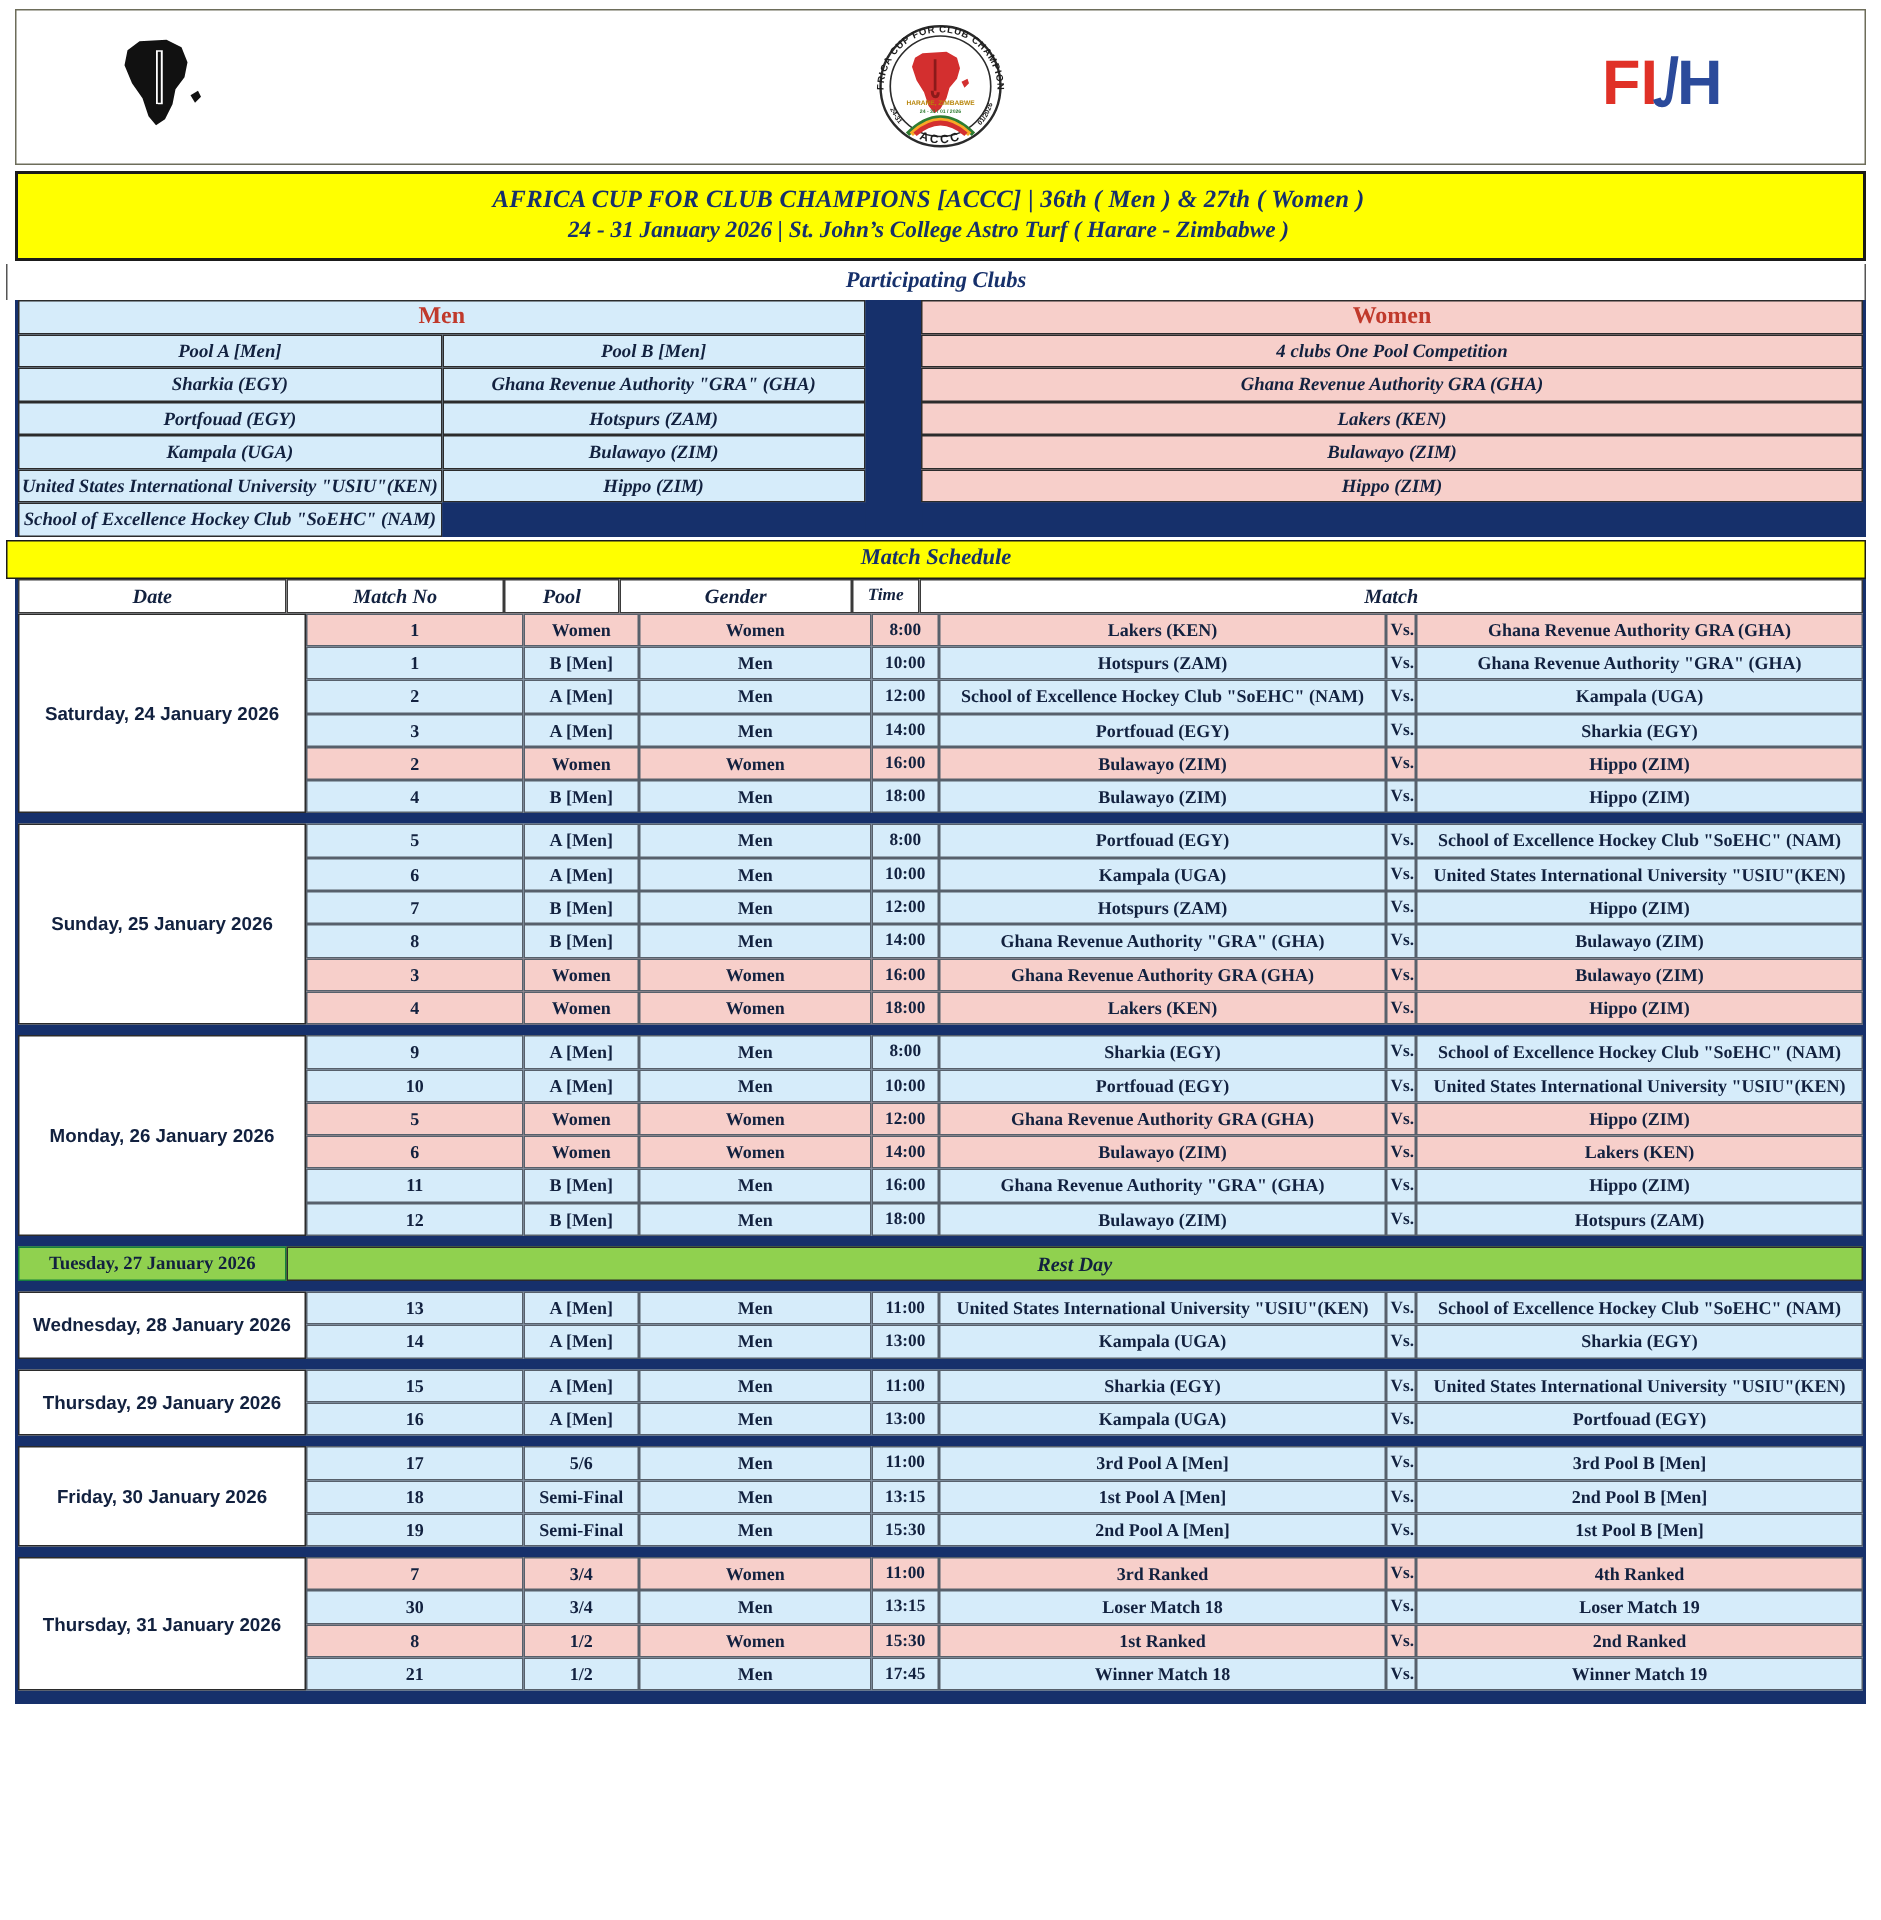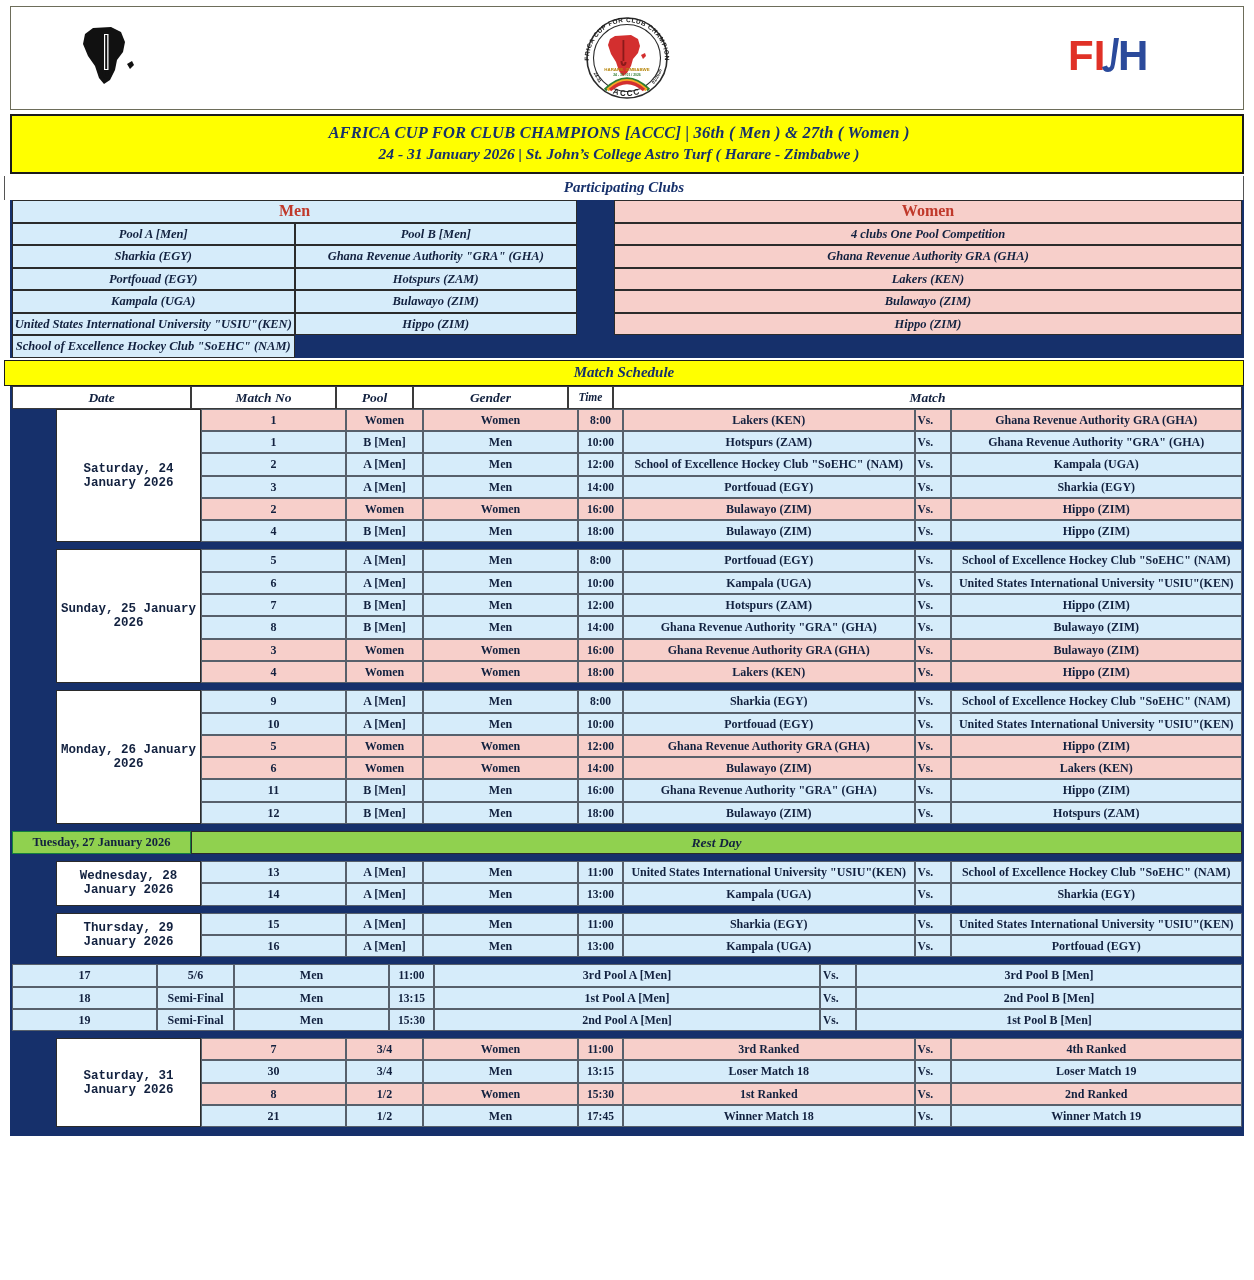--- a/index.html
+++ b/index.html
@@ -127,33 +127,32 @@
     font-size: 13.5px;
     color: #12213f;
     text-align: center;
     height: 23px;
     line-height: 21px;
   }
   .sep { height: 7px; background: #16306b; }
 
   .block { display: flex; background: #16306b; }
   .datecell {
-    width: 145px;
+    width: 192px;
     background: #fff;
     border: 1px solid #2b2b2b;
     display: flex;
     align-items: center;
     justify-content: center;
-    font-family: Liberation Mono, monospace;
+    font-family: Liberation Sans, sans-serif;
     font-weight: bold;
     font-size: 12.5px;
     color: #12213f;
     text-align: center;
     flex-shrink: 0;
-    margin-left: 44px;
   }
   .rows { flex: 1; }
   .mrow { display: flex; height: 22.3px; }
   .mcell {
     border: 1px solid #57606b;
     font-family: "Liberation Serif", serif;
     font-weight: bold;
     font-size: 12px;
     color: #12213f;
     text-align: center;
@@ -163,21 +162,21 @@
     white-space: nowrap;
   }
   .mrow.blue  .mcell { background: #d6ecfa; }
   .mrow.pink  .mcell { background: #f7cfca; }
 
   .col-no     { width: 145px; flex-shrink: 0; }
   .col-pool   { width: 77px;  flex-shrink: 0; }
   .col-gender { width: 155px; flex-shrink: 0; }
   .col-time   { width: 45px;  flex-shrink: 0; font-size: 11.5px; }
   .col-team   { flex: 1; }
-  .col-vs     { width: 36px;  flex-shrink: 0; text-align: left; padding-left: 2px; font-size: 11.5px; }
+  .col-vs     { width: 20px;  flex-shrink: 0; text-align: left; padding-left: 2px; font-size: 11.5px; }
 
   
   .restblock { display: flex; background: #16306b; }
   .restdate {
     width: 179px;
     flex-shrink: 0;
     background: #90d14f;
     border: 1px solid #15803d;
     font-family: "Liberation Serif", serif;
     font-weight: bold;
@@ -568,20 +567,21 @@
               <div class="mcell col-gender">Men</div>
               <div class="mcell col-time">13:00</div>
               <div class="mcell col-team">Kampala (UGA)</div>
               <div class="mcell col-vs">Vs.</div>
               <div class="mcell col-team">Portfouad (EGY)</div>
             </div>
           </div>
         </div>
         <div class="sep"></div>
         <div class="block">
+          <div class="datecell">Friday, 30 January 2026</div>
           <div class="rows">
             <div class="mrow blue">
               <div class="mcell col-no">17</div>
               <div class="mcell col-pool">5/6</div>
               <div class="mcell col-gender">Men</div>
               <div class="mcell col-time">11:00</div>
               <div class="mcell col-team">3rd Pool A [Men]</div>
               <div class="mcell col-vs">Vs.</div>
               <div class="mcell col-team">3rd Pool B [Men]</div>
             </div>
@@ -600,21 +600,21 @@
               <div class="mcell col-gender">Men</div>
               <div class="mcell col-time">15:30</div>
               <div class="mcell col-team">2nd Pool A [Men]</div>
               <div class="mcell col-vs">Vs.</div>
               <div class="mcell col-team">1st Pool B [Men]</div>
             </div>
           </div>
         </div>
         <div class="sep"></div>
         <div class="block">
-          <div class="datecell">Saturday, 31 January 2026</div>
+          <div class="datecell">Thursday, 31 January 2026</div>
           <div class="rows">
             <div class="mrow pink">
               <div class="mcell col-no">7</div>
               <div class="mcell col-pool">3/4</div>
               <div class="mcell col-gender">Women</div>
               <div class="mcell col-time">11:00</div>
               <div class="mcell col-team">3rd Ranked</div>
               <div class="mcell col-vs">Vs.</div>
               <div class="mcell col-team">4th Ranked</div>
             </div>

